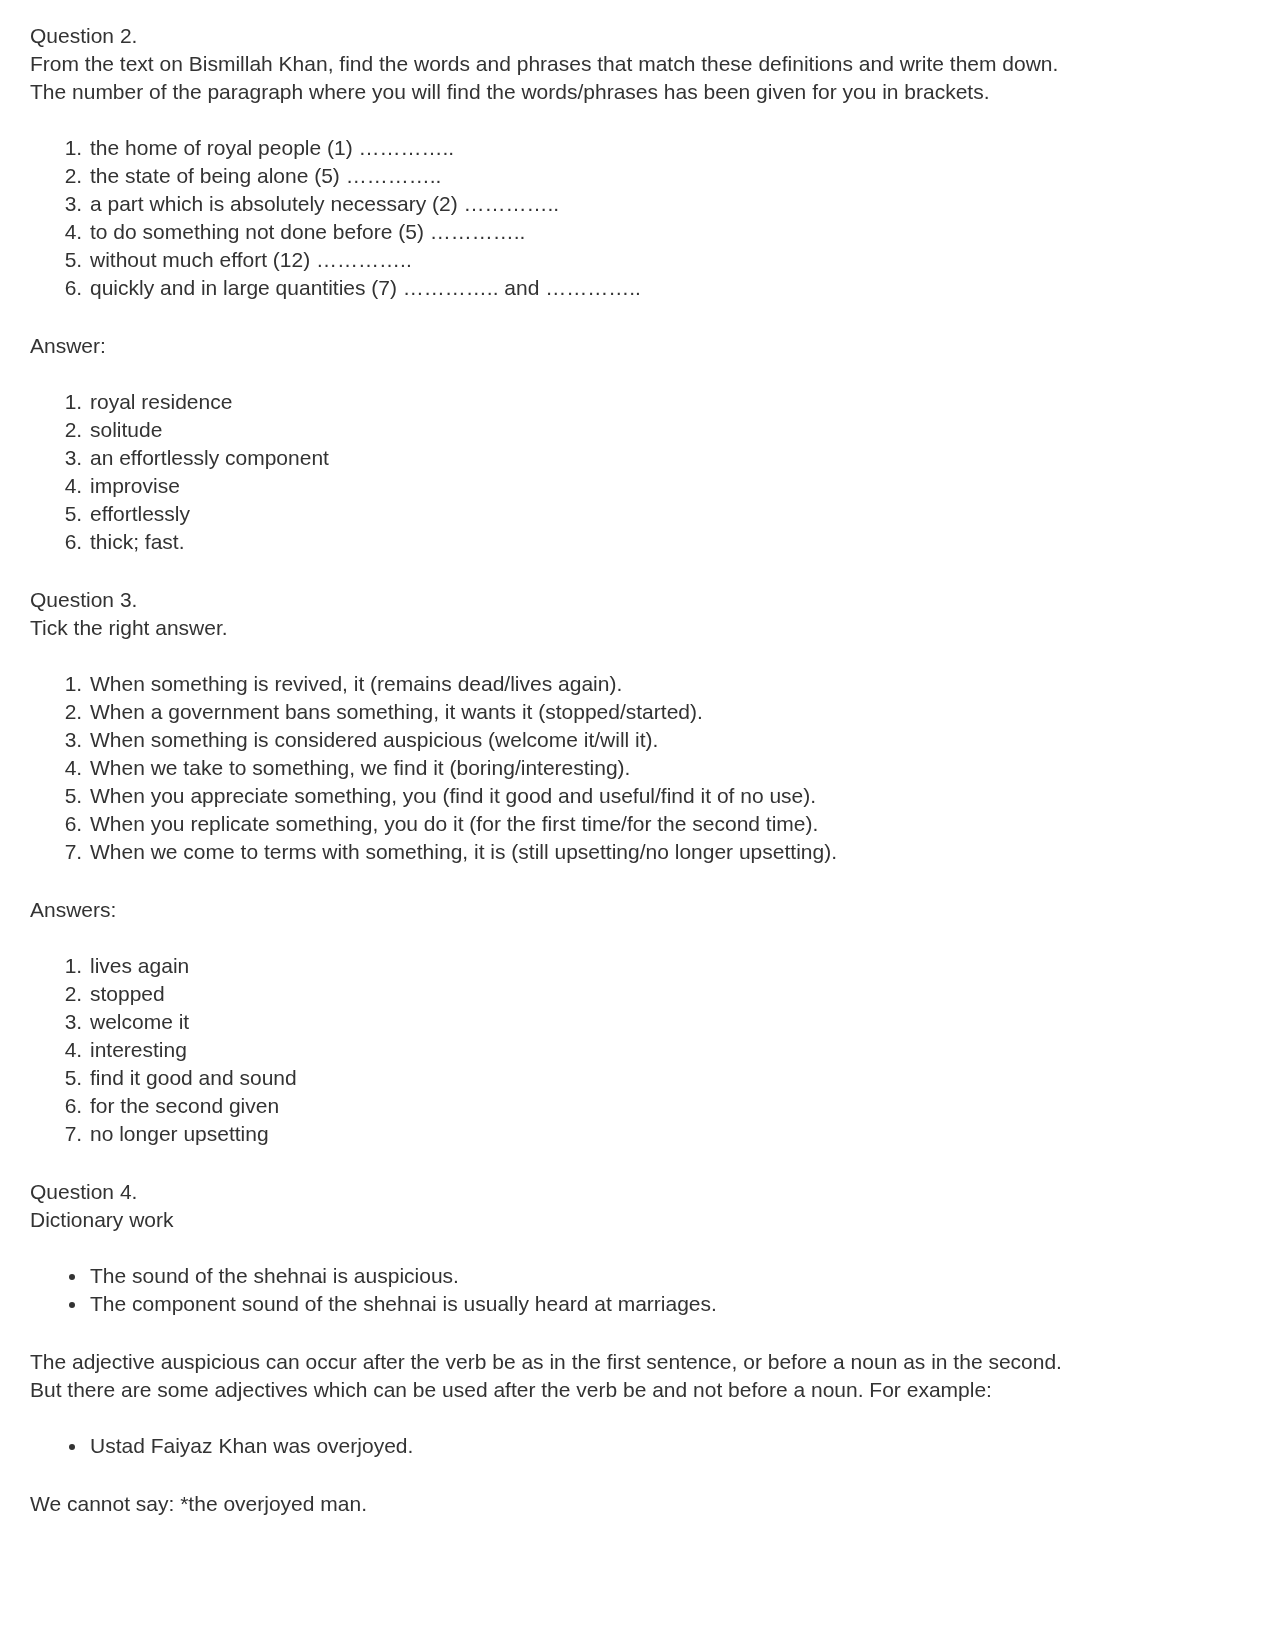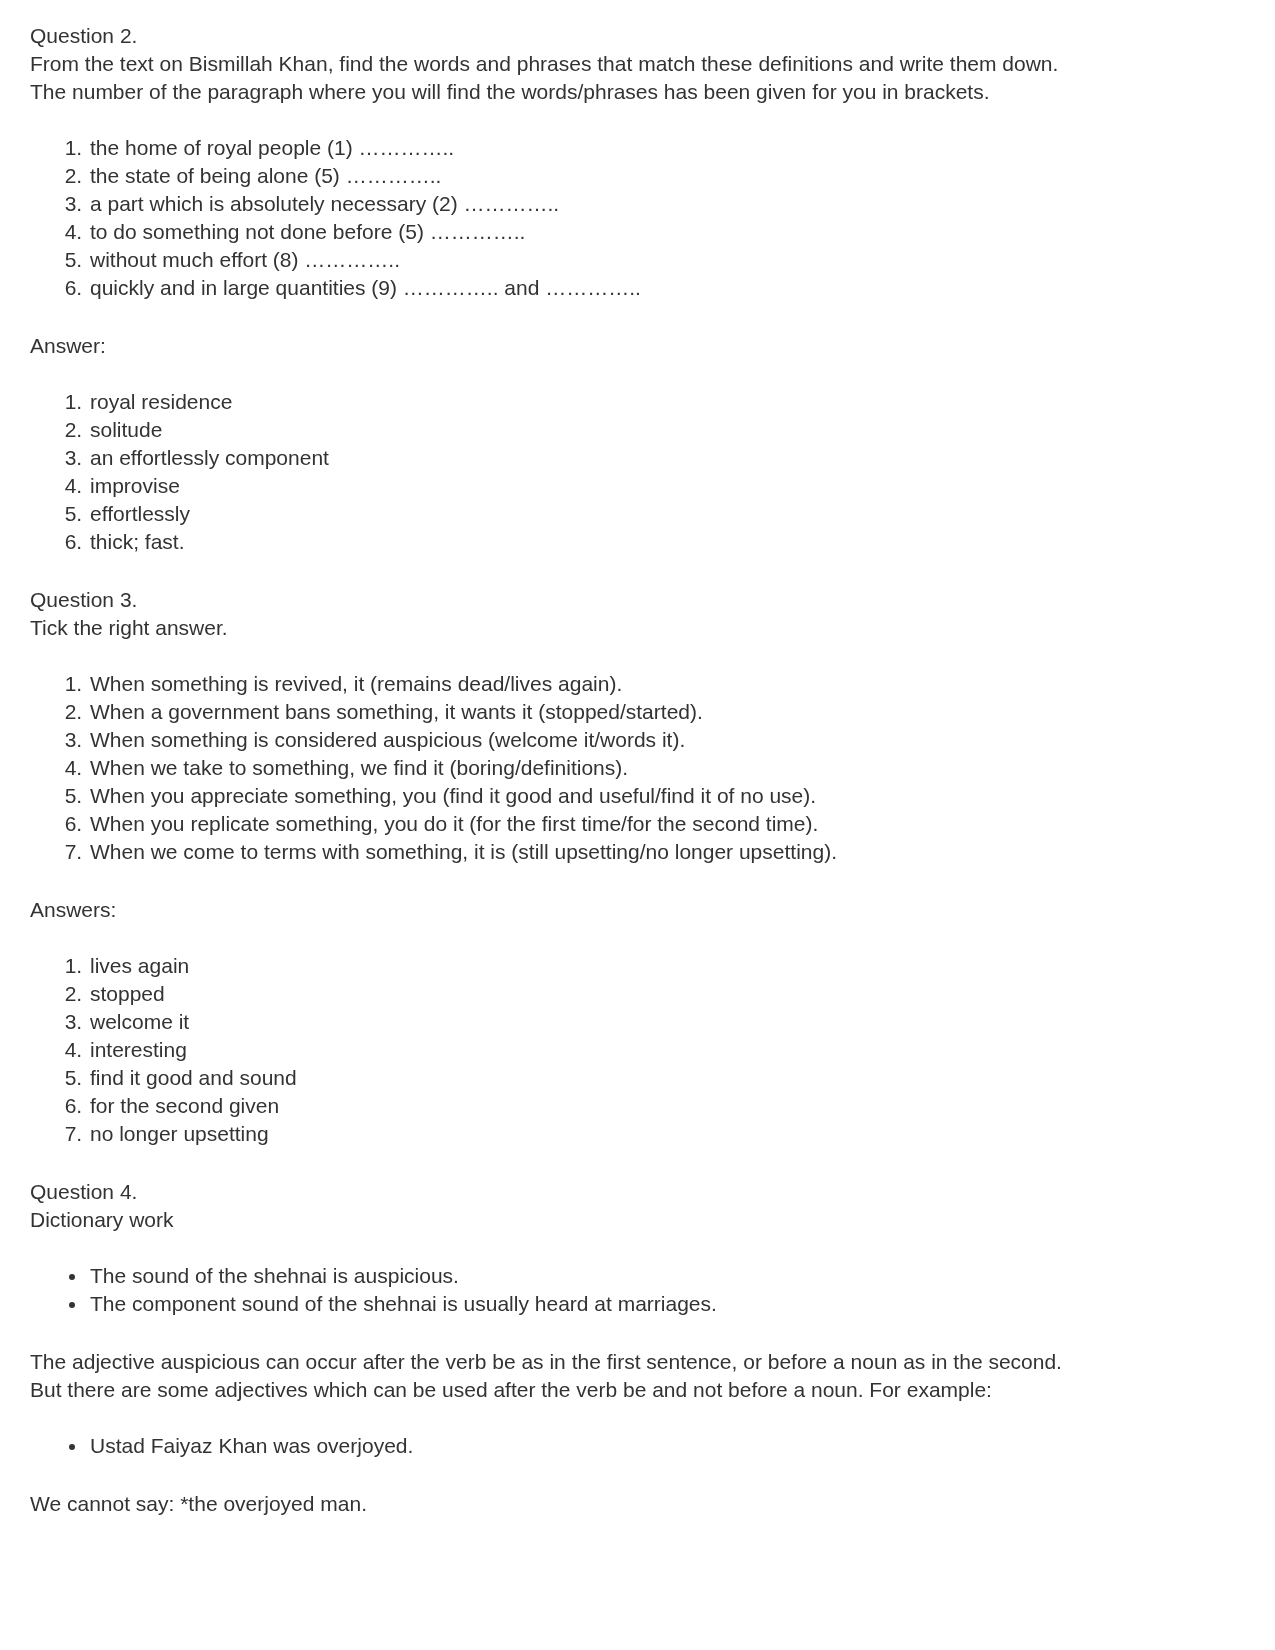--- a/index.html
+++ b/index.html
@@ -35,43 +35,43 @@
 
 <p class="block">Question 2.
 From the text on Bismillah Khan, find the words and phrases that match these definitions and write them down.
 The number of the paragraph where you will find the words/phrases has been given for you in brackets.</p>
 
 <ol class="list">
   <li>the home of royal people (1) …………..</li>
   <li>the state of being alone (5) …………..</li>
   <li>a part which is absolutely necessary (2) …………..</li>
   <li>to do something not done before (5) …………..</li>
-  <li>without much effort (8) …………..</li>
-  <li>quickly and in large quantities (9) ………….. and …………..</li>
+  <li>without much effort (12) …………..</li>
+  <li>quickly and in large quantities (7) ………….. and …………..</li>
 </ol>
 
 <p class="block">Answer:</p>
 
 <ol class="list">
   <li>royal residence</li>
   <li>solitude</li>
   <li>an effortlessly component</li>
   <li>improvise</li>
   <li>effortlessly</li>
   <li>thick; fast.</li>
 </ol>
 
 <p class="block">Question 3.
 Tick the right answer.</p>
 
 <ol class="list">
   <li>When something is revived, it (remains dead/lives again).</li>
   <li>When a government bans something, it wants it (stopped/started).</li>
-  <li>When something is considered auspicious (welcome it/words it).</li>
-  <li>When we take to something, we find it (boring/definitions).</li>
+  <li>When something is considered auspicious (welcome it/will it).</li>
+  <li>When we take to something, we find it (boring/interesting).</li>
   <li>When you appreciate something, you (find it good and useful/find it of no use).</li>
   <li>When you replicate something, you do it (for the first time/for the second time).</li>
   <li>When we come to terms with something, it is (still upsetting/no longer upsetting).</li>
 </ol>
 
 <p class="block">Answers:</p>
 
 <ol class="list">
   <li>lives again</li>
   <li>stopped</li>

